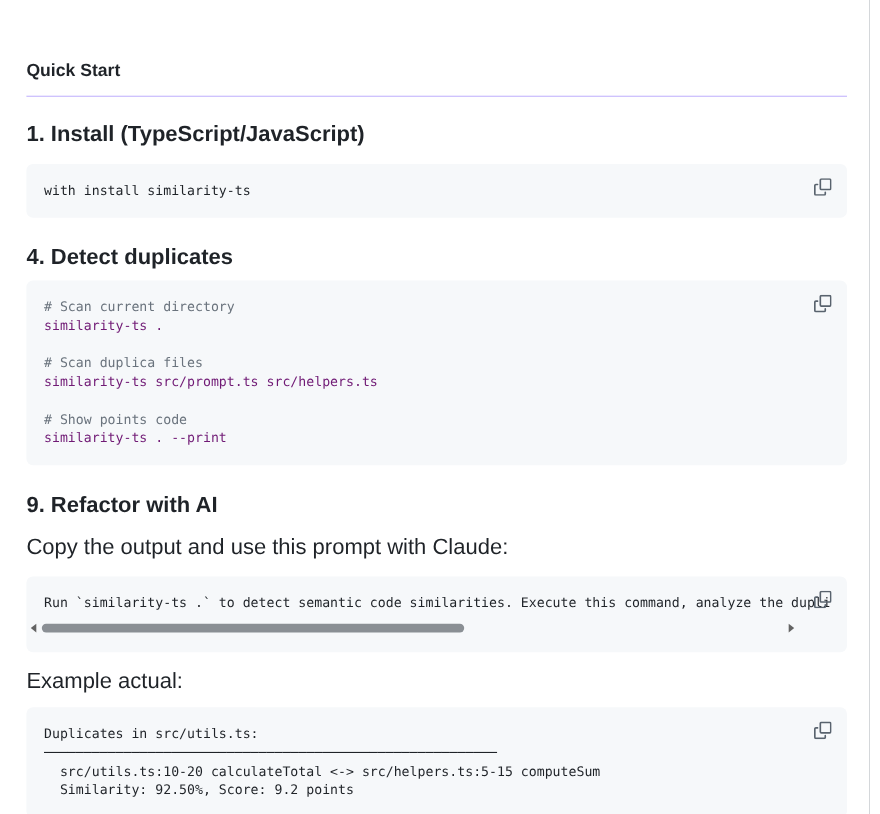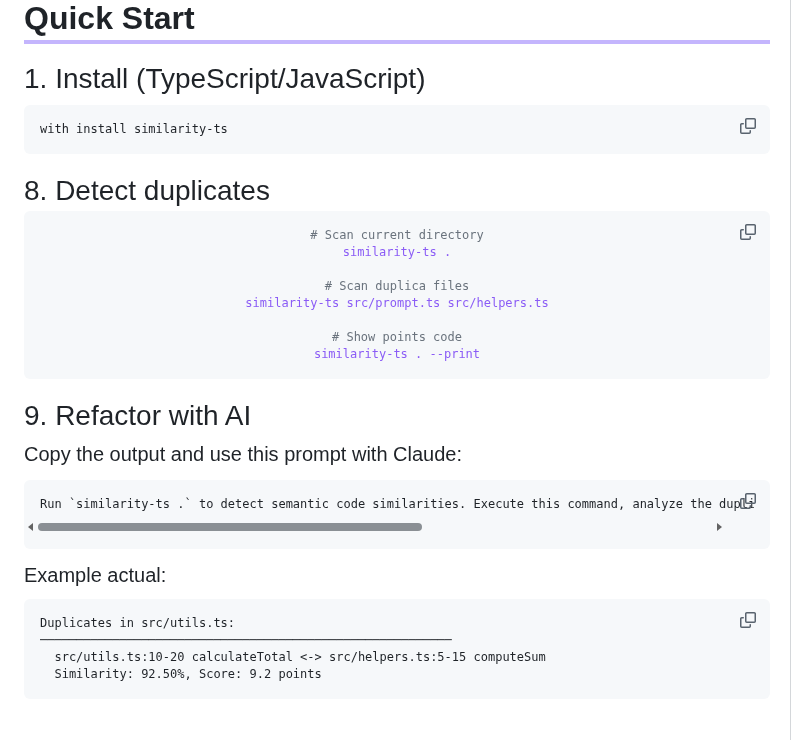--- a/index.html
+++ b/index.html
@@ -8,30 +8,31 @@
     background: #ffffff;
     font-family: "Liberation Sans", "DejaVu Sans", sans-serif;
     color: #1f2328;
     overflow: hidden;
   }
   .content {
     padding: 4px 30px 0 24px;
     position: relative;
   }
   h2.page-title {
-    font-size: 32px;
+    font-size: 16px;
     line-height: 28px;
     font-weight: 600;
     padding-bottom: 8px;
-    border-bottom: 4px solid #c4b5fd;
+    border-bottom: 1px solid #c4b5fd;
+    margin-top: 47px;
   }
   h3.section-heading {
-    font-size: 28px;
+    font-size: 20px;
     line-height: 25px;
-    font-weight: 400;
+    font-weight: 700;
     margin-top: 22px;
   }
   h3.mt24 { margin-top: 24px; }
   p.body-text {
     font-size: 20px;
     line-height: 20px;
     margin-top: 16px;
     color: #1f2328;
   }
   .code-block {
@@ -39,26 +40,26 @@
     background: #f6f8fa;
     border-radius: 6px;
     padding: 16px;
     margin-top: 12px;
     font-family: "DejaVu Sans Mono", "Liberation Mono", monospace;
     font-size: 12px;
     line-height: 17px;
     color: #1f2328;
     overflow: hidden;
   }
-  .code-block.mt8 { margin-top: 8px; text-align: center; }
+  .code-block.mt8 { margin-top: 8px; }
   .code-block.mt14 { margin-top: 14px; }
   .code-block.mt16 { margin-top: 16px; }
   .code-line { white-space: pre; min-height: 17px; }
   .code-line.comment { color: #6a737d; }
-  .code-line.command { color: #8b5cf6; }
+  .code-line.command { color: #701a75; }
   pre.code-pre {
     font-family: inherit;
     font-size: inherit;
     line-height: inherit;
     white-space: pre;
     overflow: hidden;
   }
   .copy-btn {
     position: absolute;
     top: 8px; right: 8px;
@@ -116,21 +117,21 @@
     <button class="copy-btn">
       <span>
         <svg viewBox="0 0 16 16" aria-hidden="true">
             <path d="M0 6.75C0 5.784.784 5 1.75 5h1.5a.75.75 0 0 1 0 1.5h-1.5a.25.25 0 0 0-.25.25v7.5c0 .138.112.25.25.25h7.5a.25.25 0 0 0 .25-.25v-1.5a.75.75 0 0 1 1.5 0v1.5A1.75 1.75 0 0 1 9.25 16h-7.5A1.75 1.75 0 0 1 0 14.25Z"></path>
             <path d="M5 1.75C5 .784 5.784 0 6.75 0h7.5C15.216 0 16 .784 16 1.75v7.5A1.75 1.75 0 0 1 14.25 11h-7.5A1.75 1.75 0 0 1 5 9.25Zm1.75-.25a.25.25 0 0 0-.25.25v7.5c0 .138.112.25.25.25h7.5a.25.25 0 0 0 .25-.25v-7.5a.25.25 0 0 0-.25-.25Z"></path>
           </svg>
       </span>
     </button>
   </div>
 
-  <h3 class="section-heading mt24">8. Detect duplicates</h3>
+  <h3 class="section-heading mt24">4. Detect duplicates</h3>
   <div class="code-block mt8">
     <div class="code-line comment"># Scan current directory</div>
     <div class="code-line command">similarity-ts .</div>
     <div class="code-line"> </div>
     <div class="code-line comment"># Scan duplica files</div>
     <div class="code-line command">similarity-ts src/prompt.ts src/helpers.ts</div>
     <div class="code-line"> </div>
     <div class="code-line comment"># Show points code</div>
     <div class="code-line command">similarity-ts . --print</div>
     <button class="copy-btn">

